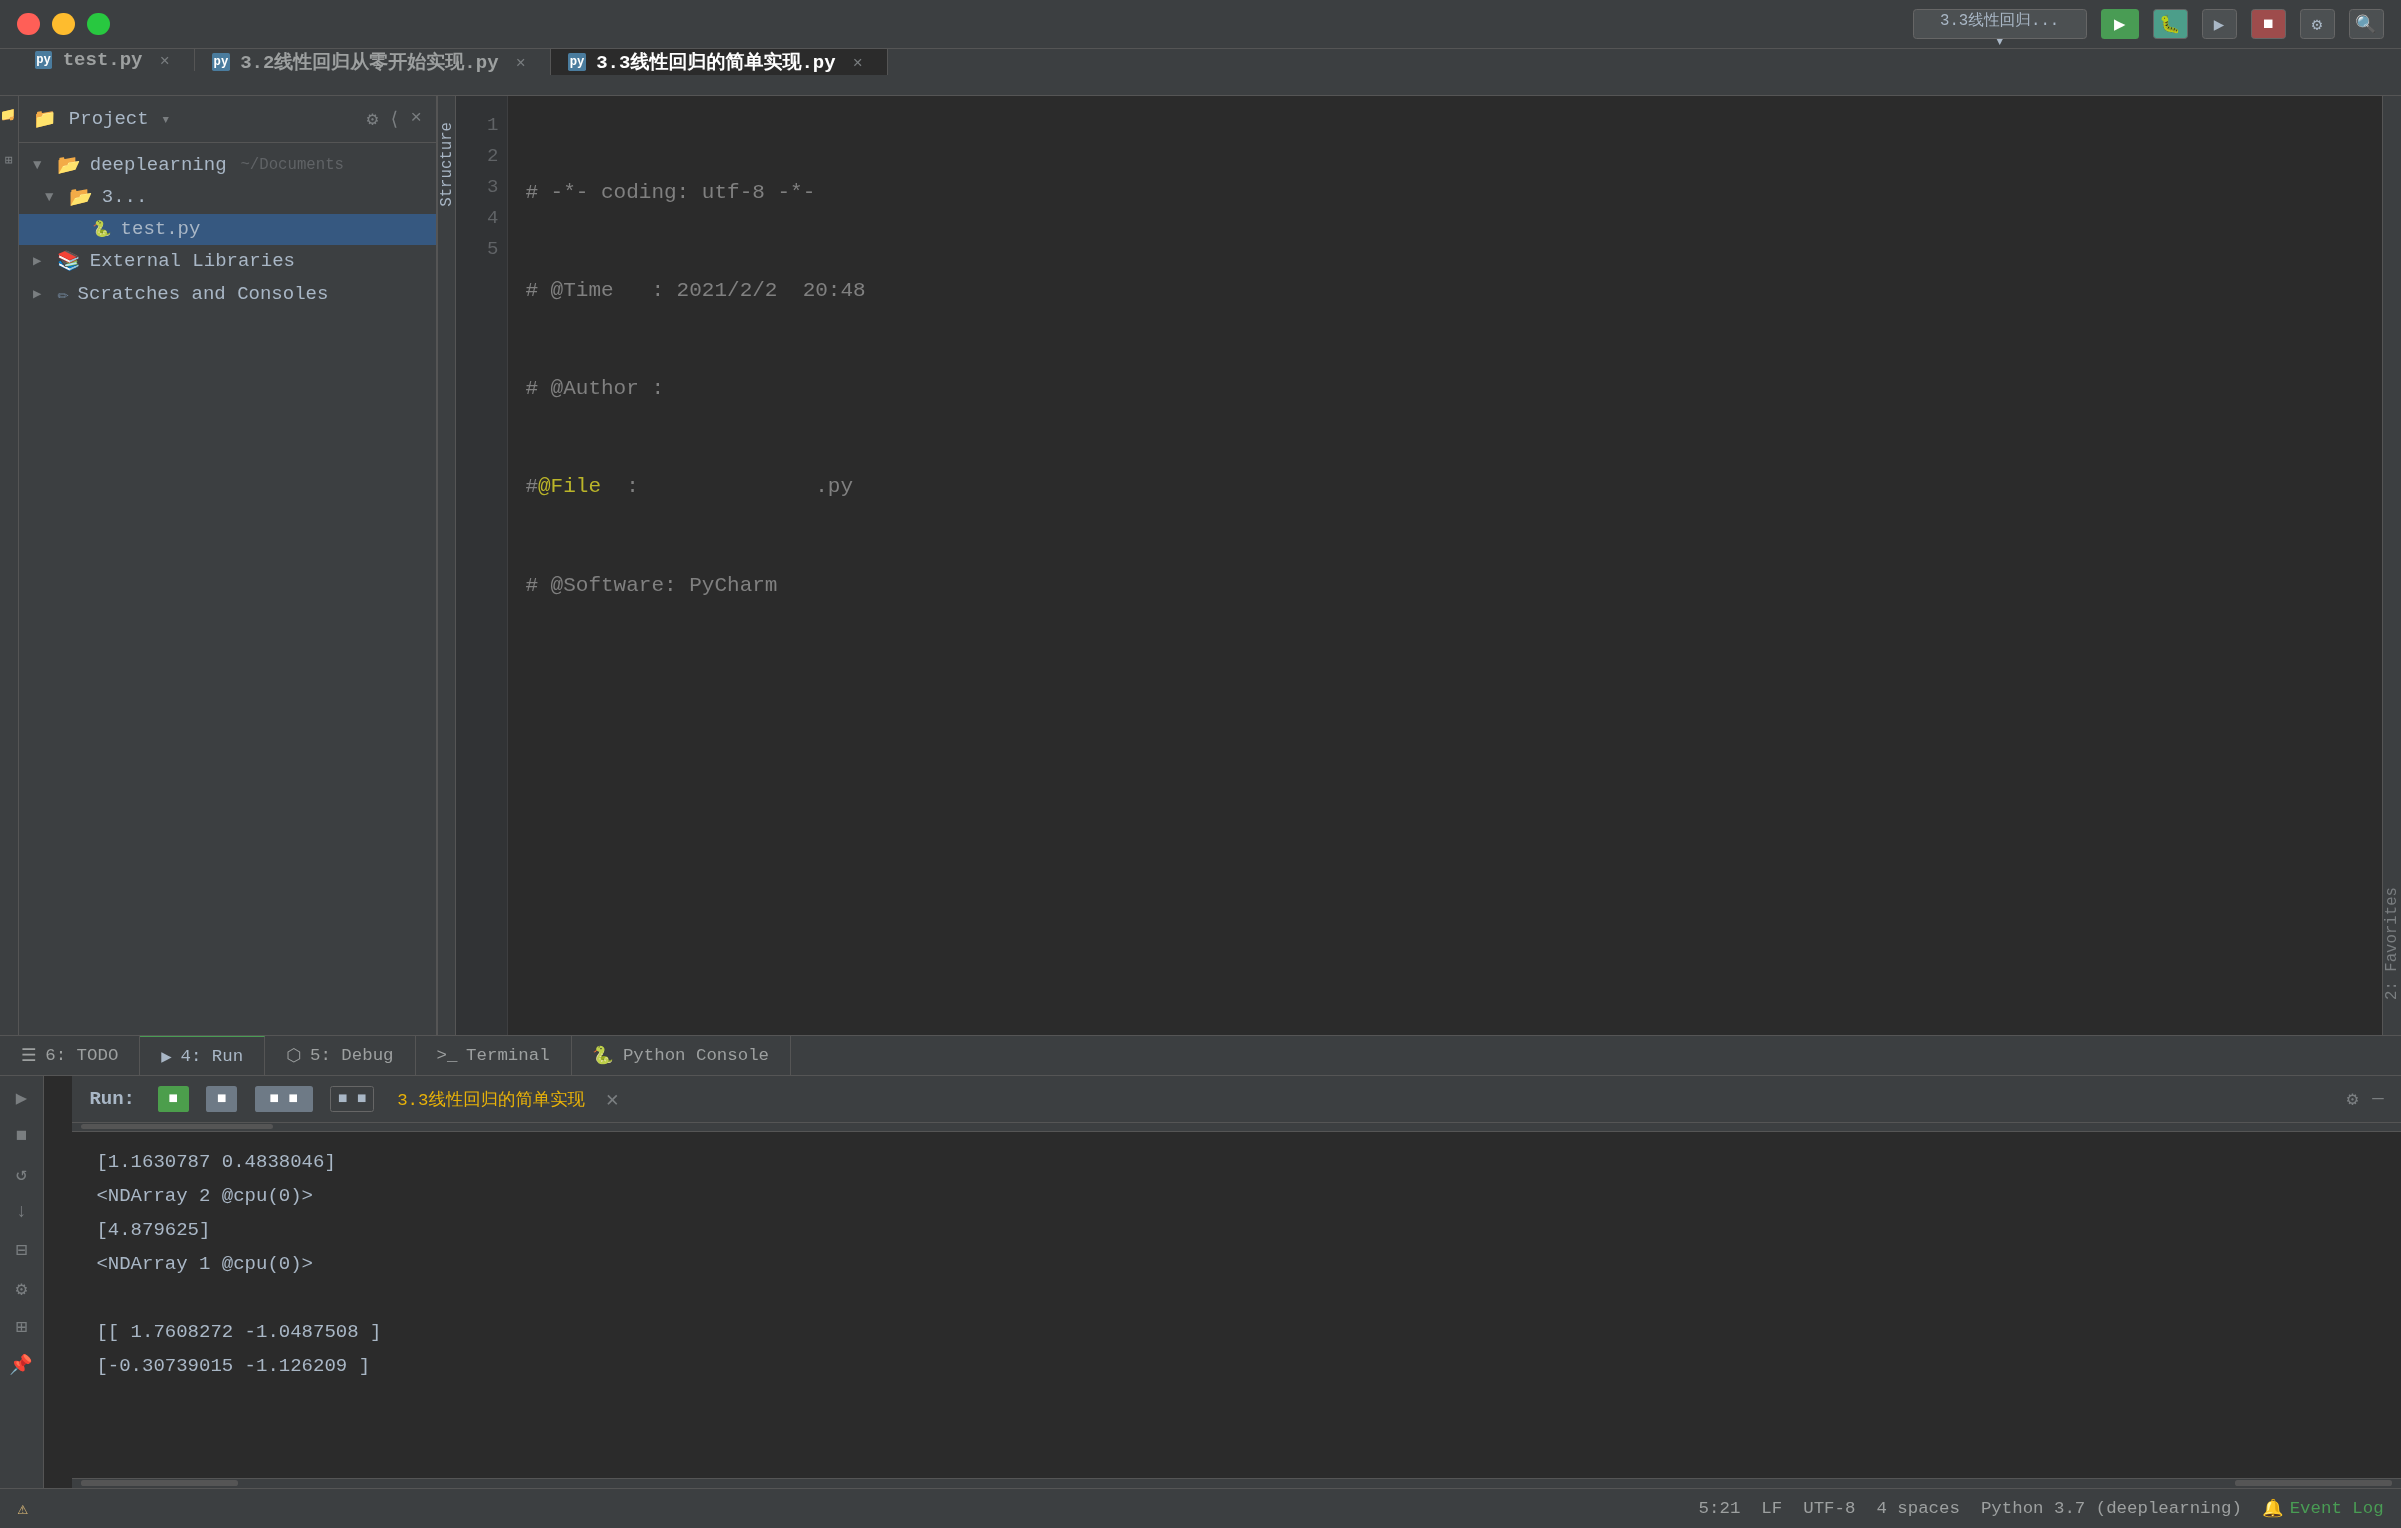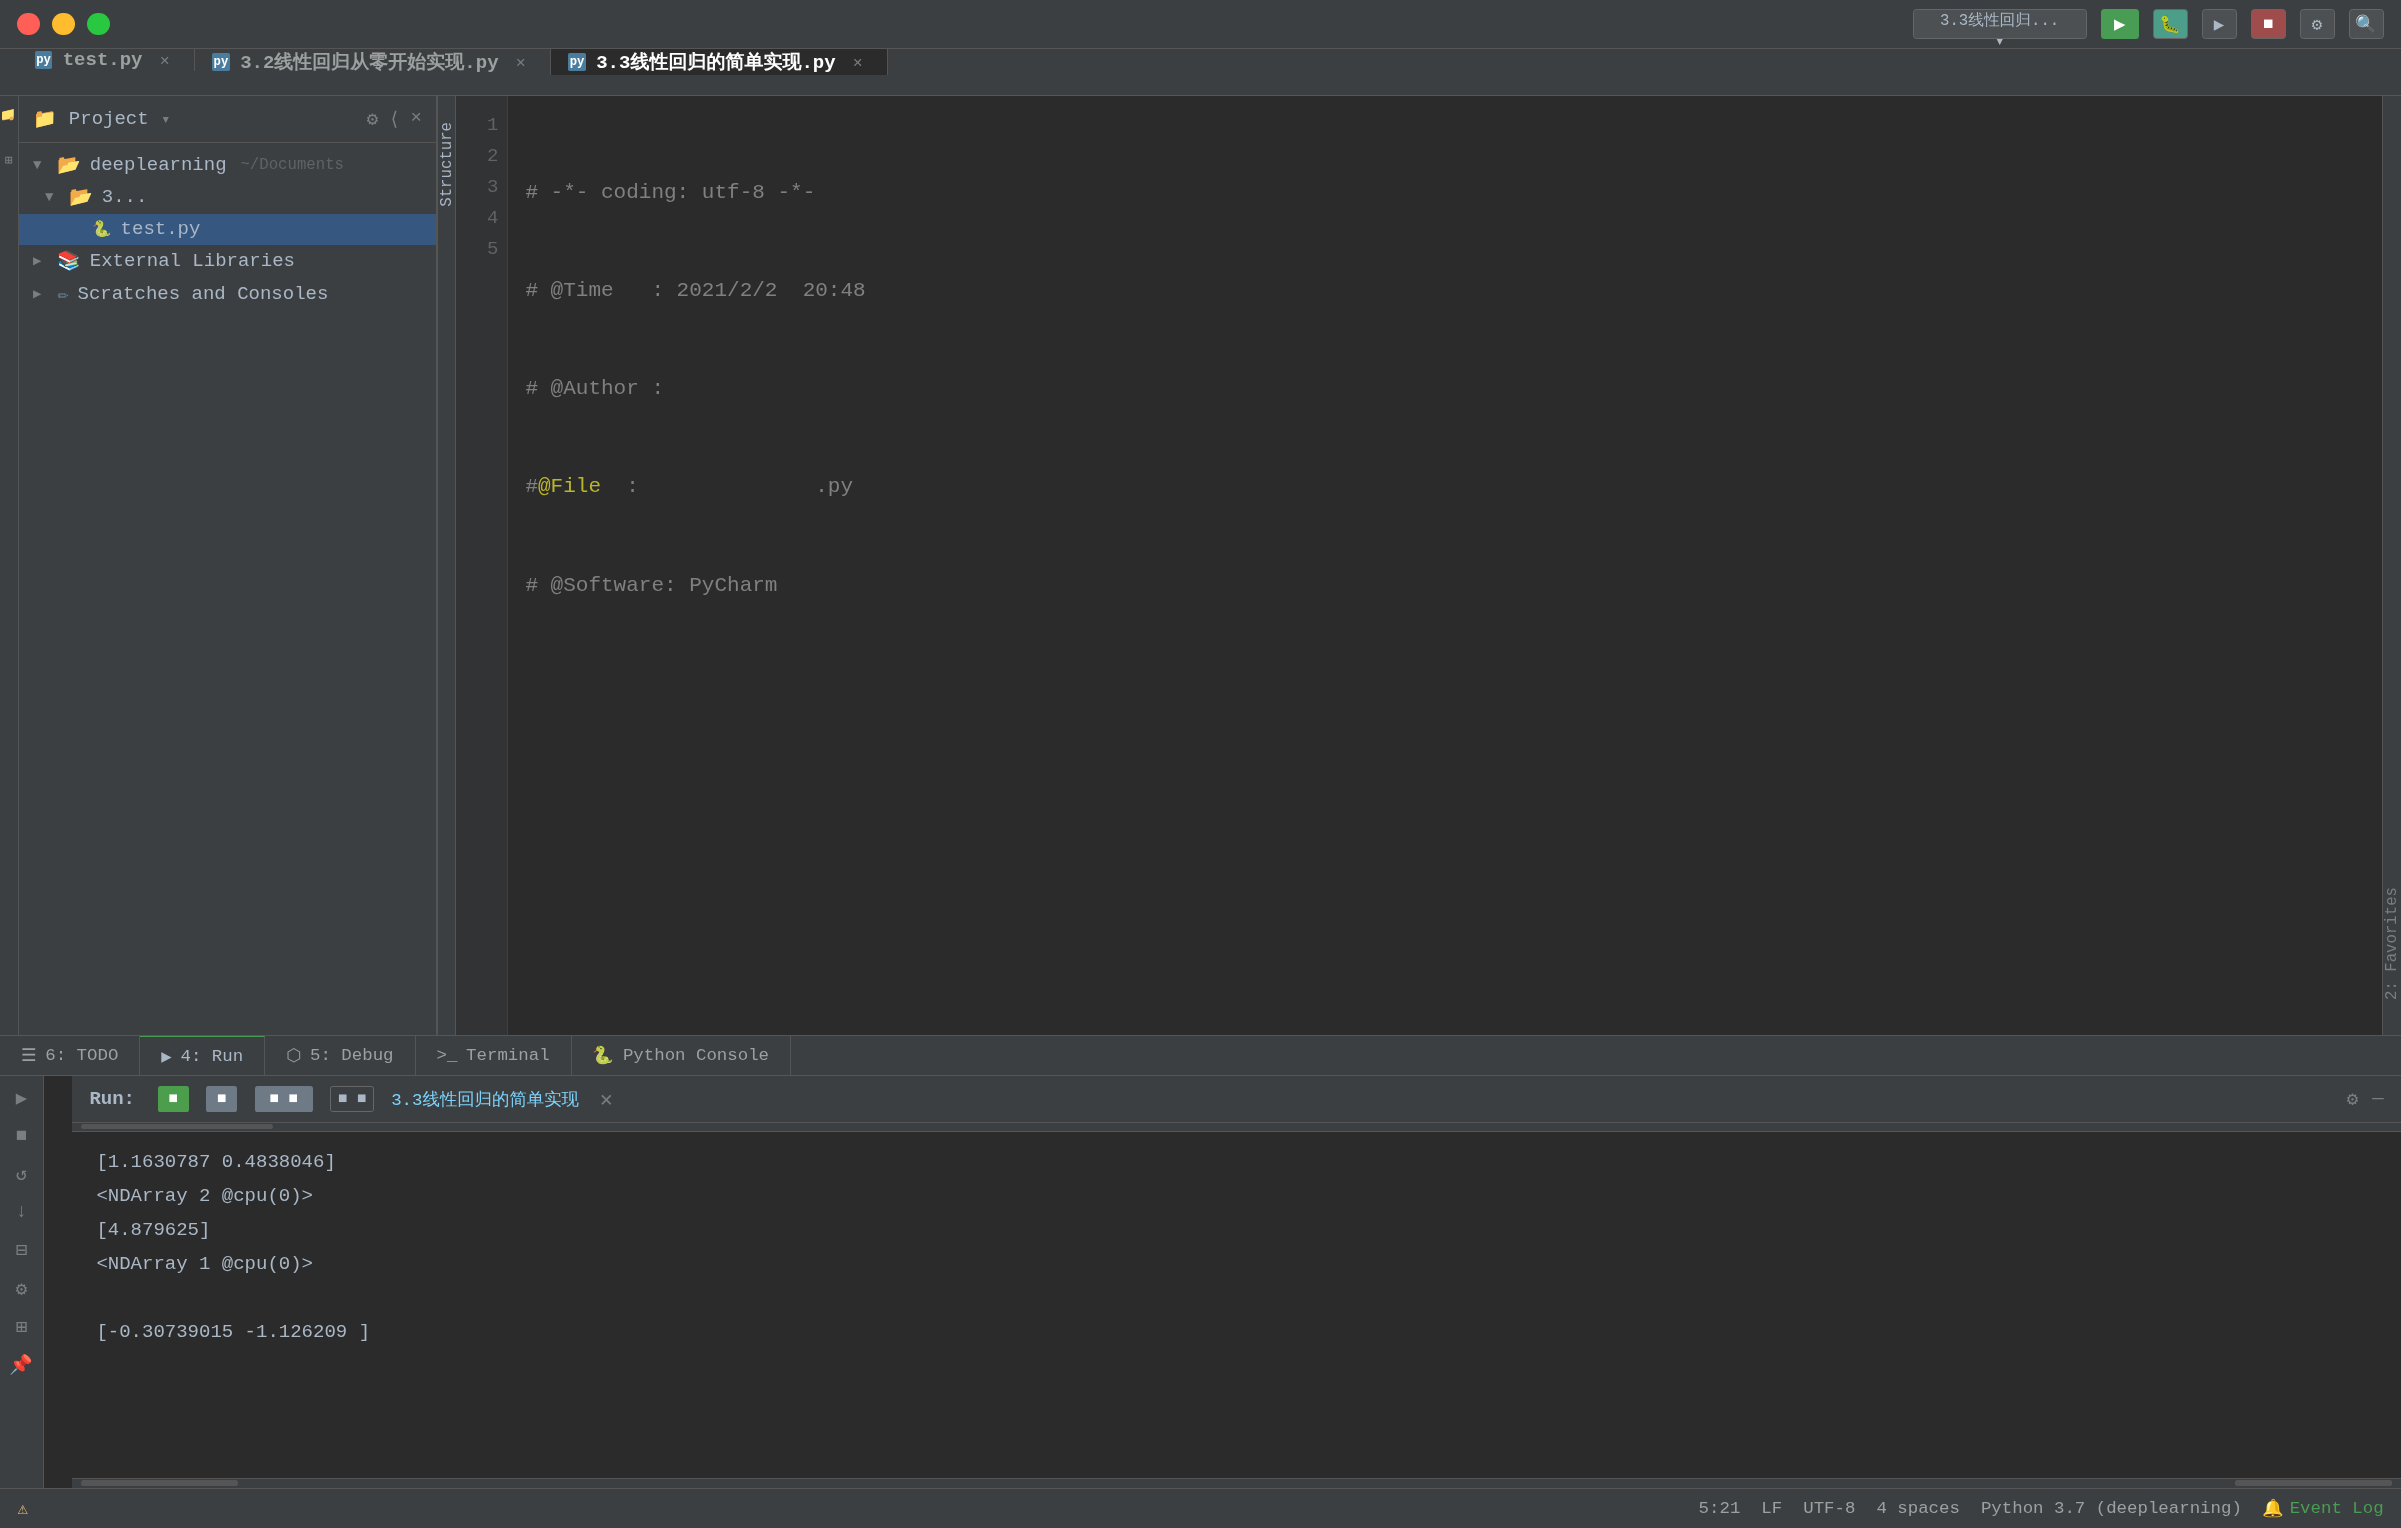--- a/index.html
+++ b/index.html
@@ -467,38 +467,39 @@
       </div>
 
       <div style="flex:1; display:flex; flex-direction:column;padding-left:28px;">
 
         <div class="run-header">
           <span class="run-label">Run:</span>
           <div style="width:31px; height:26px; background:#4c9e4c; border-radius:2.6px; display:flex; align-items:center; justify-content:center; color:white; font-size:15.7px;">■</div>
           <div style="width:31px; height:26px; background:#6e7a86; border-radius:2.6px; display:flex; align-items:center; justify-content:center; color:white; font-size:15.7px; margin-left:3.5px;">■</div>
           <div style="width:58px; height:26px; background:#6e7a86; border-radius:2.6px; display:flex; align-items:center; justify-content:center; color:white; font-size:15.7px; margin-left:3.5px;">■ ■</div>
           <div style="width:44px; height:26px; background:#3c3f41; border:0.9px solid #666; border-radius:2.6px; display:flex; align-items:center; justify-content:center; color:#a9b7c6; font-size:15.7px; margin-left:3.5px;">■ ■</div>
-          <span style="font-size:17.4px; color:#7dd3fc; margin-left:3px;">3.3线性回归的简单实现</span>
+          <span style="font-size:17.4px; color:#eab308; margin-left:9px;">3.3线性回归的简单实现</span>
           <span style="margin-left:7px; color:#7a7e80; cursor:pointer;">✕</span>
           <div style="margin-left:auto; display:flex; gap:14px; color:#7a7e80; font-size:19px;">
             <span style="cursor:pointer;">⚙</span>
             <span style="cursor:pointer;">—</span>
           </div>
         </div>
 
         <div style="height:8.7px; background:#3c3f41; border-bottom:0.9px solid #555; display:flex; align-items:center; padding:0 8.7px;">
           <div style="width:192px; height:5.2px; background:#555; border-radius:2.6px;"></div>
         </div>
 
         <div class="run-output">
           <div class="run-output-line">[1.1630787 0.4838046]</div>
           <div class="run-output-line">&lt;NDArray 2 @cpu(0)&gt;</div>
           <div class="run-output-line">[4.879625]</div>
           <div class="run-output-line">&lt;NDArray 1 @cpu(0)&gt;</div>
           <div class="run-output-line">&nbsp;</div>
+          <div class="run-output-line">[[ 1.7608272  -1.0487508 ]</div>
           <div class="run-output-line"> [-0.30739015 -1.126209  ]</div>
         </div>
 
         <div style="height:10.5px; background:#3c3f41; border-top:0.9px solid #555; display:flex; align-items:center; padding:0 8.7px;">
           <div style="width:157px; height:6.1px; background:#555; border-radius:2.6px;"></div>
           <div style="margin-left:auto; width:157px; height:6.1px; background:#555; border-radius:2.6px;"></div>
         </div>
       </div>
     </div>
   </div>

